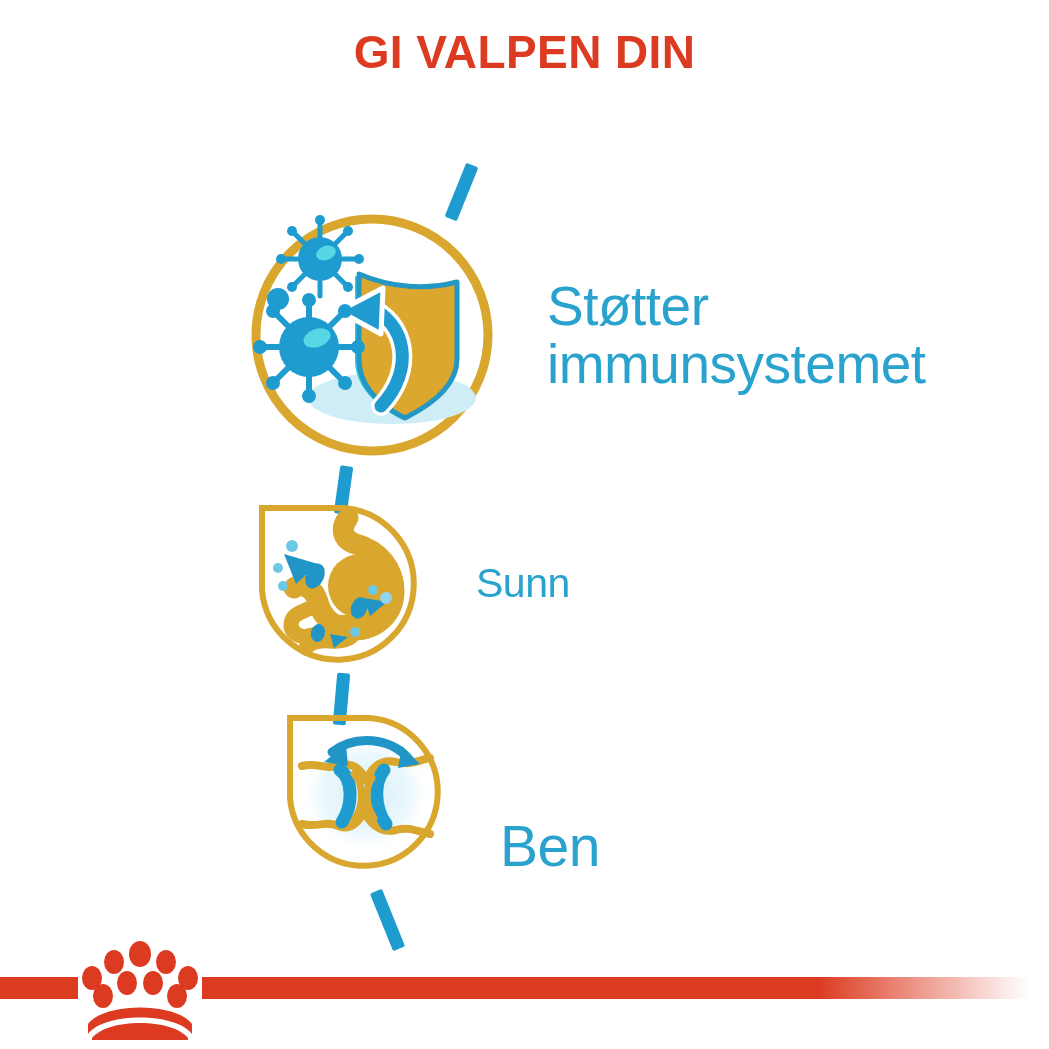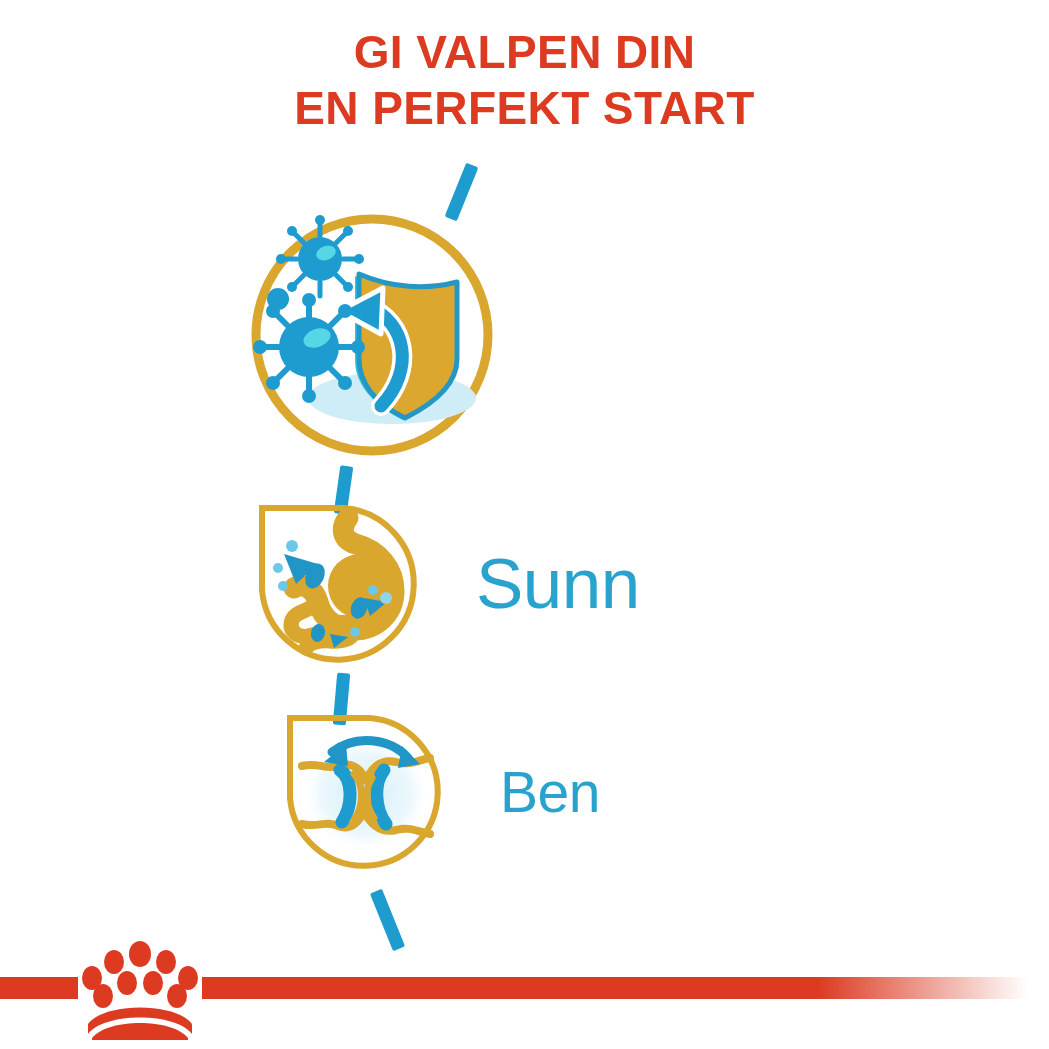--- a/index.html
+++ b/index.html
@@ -60,23 +60,23 @@
     white-space: nowrap;
     font-family: "Liberation Sans", sans-serif;
     user-select: none;
   }
   .benefit-label .lbl-line { display: block; }
 
   #row-immunity { top: 210px; left: 247px; }
   #row-immunity .benefit-label { margin-left: 50px; font-size: 55px; }
 
   #row-digestion { top: 498px; left: 252px; }
-  #row-digestion .benefit-label { margin-left: 52px; font-size: 71px; }
-
-  #row-joints { top: 708px; left: 280px; }
+  #row-digestion .benefit-label { margin-left: 52px; font-size: 41px; }
+
+  #row-joints { top: 708px; left: 280px; align-items: flex-end; }
   #row-joints .benefit-label { margin-left: 52px; font-size: 57px; }
 
   
   .dash {
     position: absolute;
     background: #1E9CD0;
     border-radius: 2px;
   }
 
   
@@ -101,21 +101,20 @@
 
   svg { display: block; overflow: visible; }
 </style>
 </head>
 <body>
 
 <div id="poster">
 
   <div class="headline">
     <span class="line">GI VALPEN DIN</span>
-    <span class="line">EN PERFEKT START</span>
   </div>
 
   <div class="dash" style="left:455px; top:163px; width:13px; height:58px; transform:rotate(22deg);"></div>
   <div class="dash" style="left:337px; top:466px; width:13px; height:48px; transform:rotate(8deg);"></div>
   <div class="dash" style="left:335px; top:673px; width:13px; height:52px; transform:rotate(5deg);"></div>
   <div class="dash" style="left:381px; top:889px; width:13px; height:62px; transform:rotate(-22deg);"></div>
 
   <div class="benefit-row" id="row-immunity">
     <div class="icon-slot">
       <svg width="250" height="250" viewBox="0 0 250 250" aria-hidden="true">
@@ -171,20 +170,24 @@
         <circle cx="13" cy="137" r="7" fill="#1E9CD0"></circle>
         <circle cx="111" cy="137" r="7" fill="#1E9CD0"></circle>
         <circle cx="62" cy="90" r="7" fill="#1E9CD0"></circle>
         <circle cx="62" cy="186" r="7" fill="#1E9CD0"></circle>
         <circle cx="26" cy="101" r="7" fill="#1E9CD0"></circle>
         <circle cx="98" cy="173" r="7" fill="#1E9CD0"></circle>
         <circle cx="98" cy="101" r="7" fill="#1E9CD0"></circle>
         <circle cx="26" cy="173" r="7" fill="#1E9CD0"></circle>
       </svg>
     </div>
+    <div class="benefit-label">
+      <span class="lbl-line">Støtter</span>
+      <span class="lbl-line">immunsystemet</span>
+    </div>
   </div>
 
   <div class="benefit-row" id="row-digestion">
     <div class="icon-slot">
       <svg width="172" height="172" viewBox="0 0 172 172" aria-hidden="true">
 
         <path d="M10 10 L92 10 A76 76 0 1 1 10 92 Z" fill="none" stroke="#D9A62E" stroke-width="6"></path>
 
         <path d="M92 22 C86 34 92 44 104 47 C124 52 140 70 140 92
                  C140 114 124 130 104 130 C86 130 74 118 70 104

